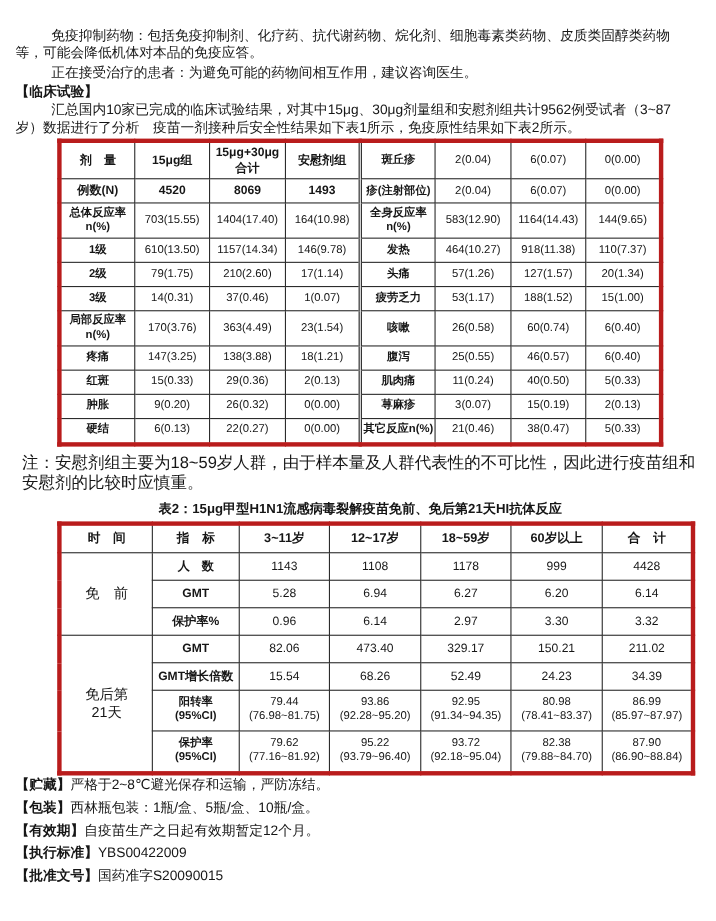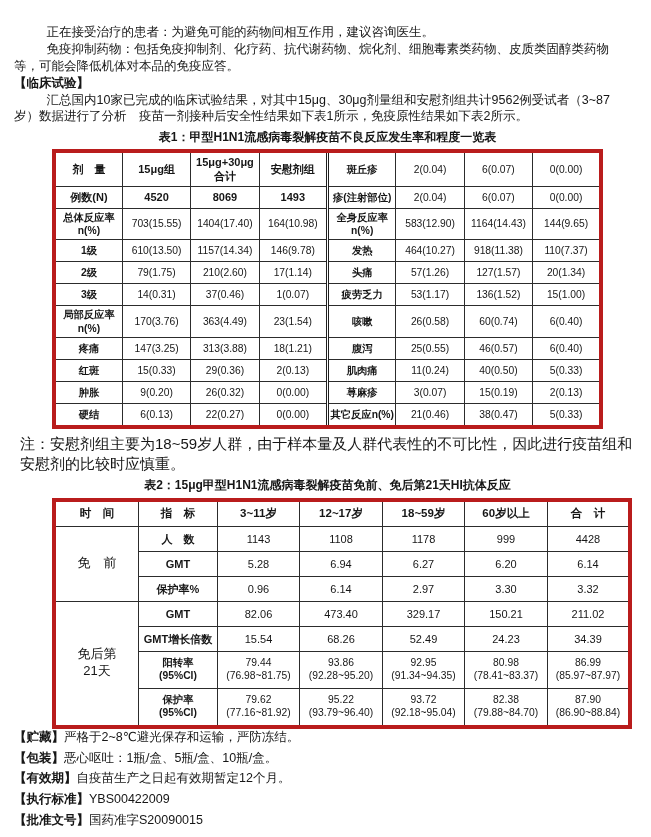--- a/index.html
+++ b/index.html
@@ -28,26 +28,25 @@
   .t2 tr.ci td{font-size:10.3px;height:32px;line-height:1.25;}
   .note{margin:5px 0 3px 6px;font-size:15px;}
   .info-line{margin:0 0 4.5px 0;}
   .blabel{font-weight:bold;}
 </style>
 </head>
 <body>
 
 <div class="page">
 
+  <p class="para">免疫抑制药物：包括免疫抑制剂、化疗药、抗代谢药物、烷化剂、细胞毒素类药物、皮质类固醇类药物等，可能会降低机体对本品的免疫应答。</p>
   <p class="para">正在接受治疗的患者：为避免可能的药物间相互作用，建议咨询医生。</p>
-  <p class="para">免疫抑制药物：包括免疫抑制剂、化疗药、抗代谢药物、烷化剂、细胞毒素类药物、皮质类固醇类药物等，可能会降低机体对本品的免疫应答。</p>
   <div class="section-head">【临床试验】</div>
   <p class="para">汇总国内10家已完成的临床试验结果，对其中15μg、30μg剂量组和安慰剂组共计9562例受试者（3~87岁）数据进行了分析　疫苗一剂接种后安全性结果如下表1所示，免疫原性结果如下表2所示。</p>
 
-  <div class="tcaption">表1：甲型H1N1流感病毒裂解疫苗不良反应发生率和程度一览表</div>
 
   <table class="t1">
     <tbody>
         <tr class="hd">
       <td>剂　量</td>
       <td>15μg组</td>
       <td>15μg+30μg合计</td>
       <td>安慰剂组</td>
       <td>斑丘疹</td>
       <td>2(0.04)</td>
@@ -94,37 +93,37 @@
       <td>127(1.57)</td>
       <td>20(1.34)</td>
     </tr>
     <tr>
       <td>3级</td>
       <td>14(0.31)</td>
       <td>37(0.46)</td>
       <td>1(0.07)</td>
       <td>疲劳乏力</td>
       <td>53(1.17)</td>
-      <td>136(1.52)</td>
+      <td>188(1.52)</td>
       <td>15(1.00)</td>
     </tr>
     <tr>
       <td>局部反应率n(%)</td>
       <td>170(3.76)</td>
       <td>363(4.49)</td>
       <td>23(1.54)</td>
       <td>咳嗽</td>
       <td>26(0.58)</td>
       <td>60(0.74)</td>
       <td>6(0.40)</td>
     </tr>
     <tr>
       <td>疼痛</td>
       <td>147(3.25)</td>
-      <td>313(3.88)</td>
+      <td>138(3.88)</td>
       <td>18(1.21)</td>
       <td>腹泻</td>
       <td>25(0.55)</td>
       <td>46(0.57)</td>
       <td>6(0.40)</td>
     </tr>
     <tr>
       <td>红斑</td>
       <td>15(0.33)</td>
       <td>29(0.36)</td>
@@ -242,20 +241,20 @@
 (79.88~84.70)</td>
       <td>87.90
 (86.90~88.84)</td>
     </tr>
   </tbody>
     </table>
 
 
   <div class="info-list">
     <div class="info-line"><span class="blabel">【贮藏】</span><span>严格于2~8℃避光保存和运输，严防冻结。</span></div>
-    <div class="info-line"><span class="blabel">【包装】</span><span>恶心呕吐：1瓶/盒、5瓶/盒、10瓶/盒。</span></div>
+    <div class="info-line"><span class="blabel">【包装】</span><span>西林瓶包装：1瓶/盒、5瓶/盒、10瓶/盒。</span></div>
     <div class="info-line"><span class="blabel">【有效期】</span><span>自疫苗生产之日起有效期暂定12个月。</span></div>
     <div class="info-line"><span class="blabel">【执行标准】</span><span>YBS00422009</span></div>
     <div class="info-line"><span class="blabel">【批准文号】</span><span>国药准字S20090015</span></div>
 
   </div>
 
 </div>
 
 </body></html>

